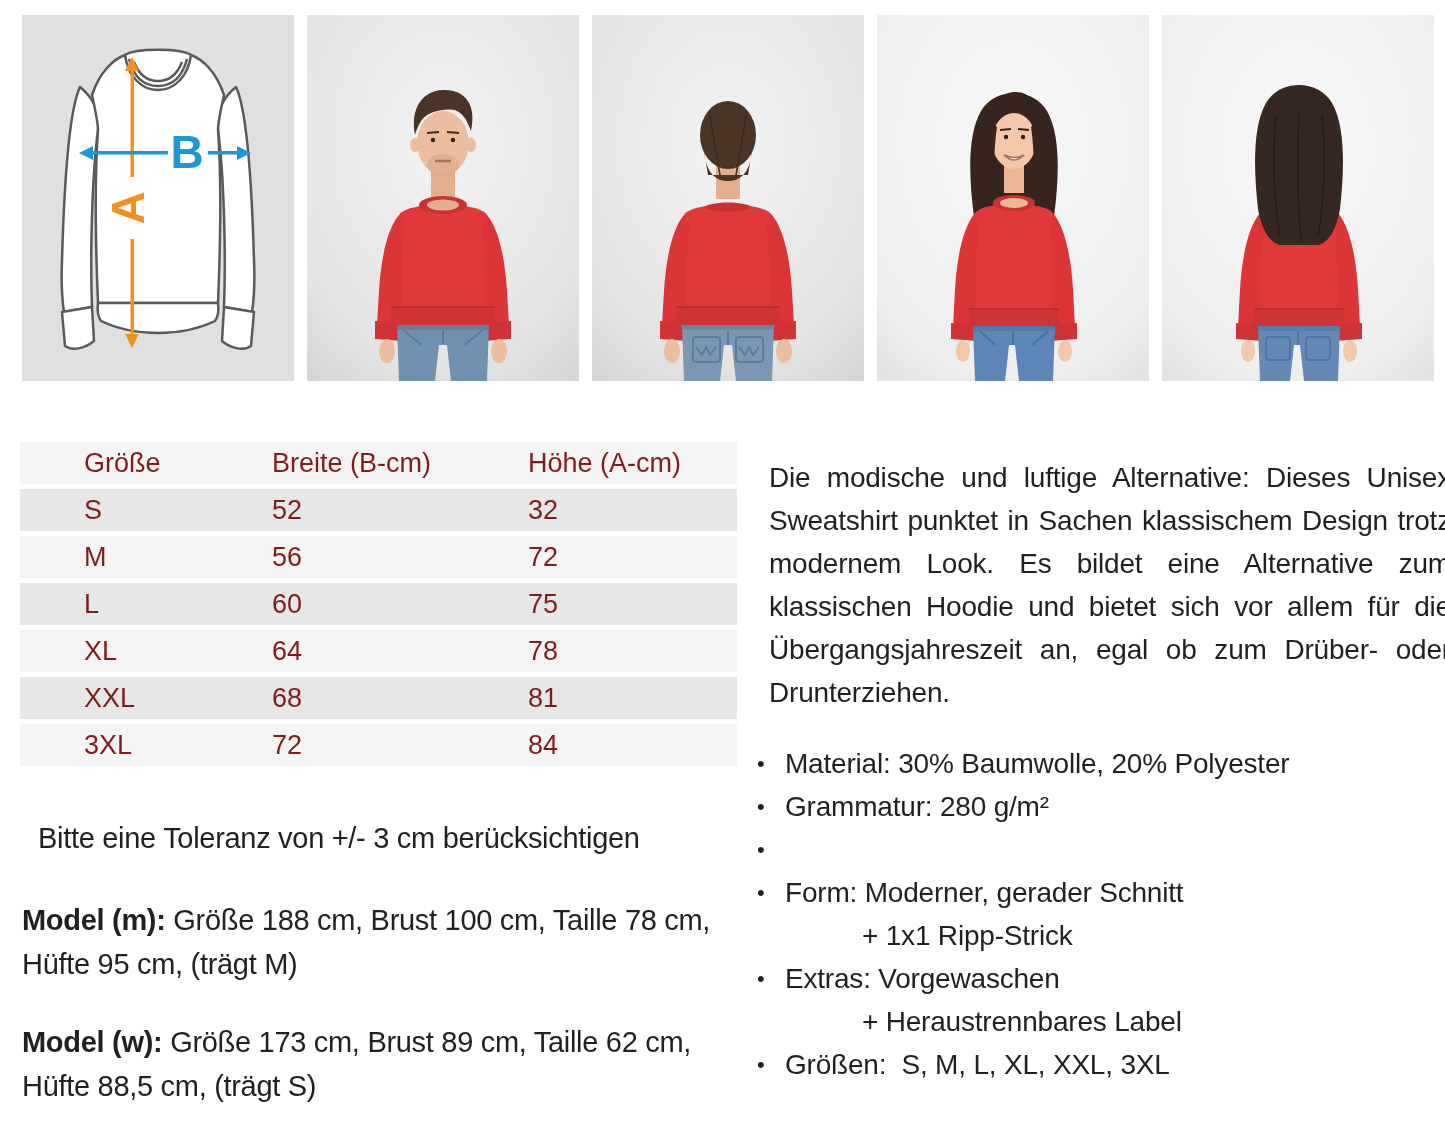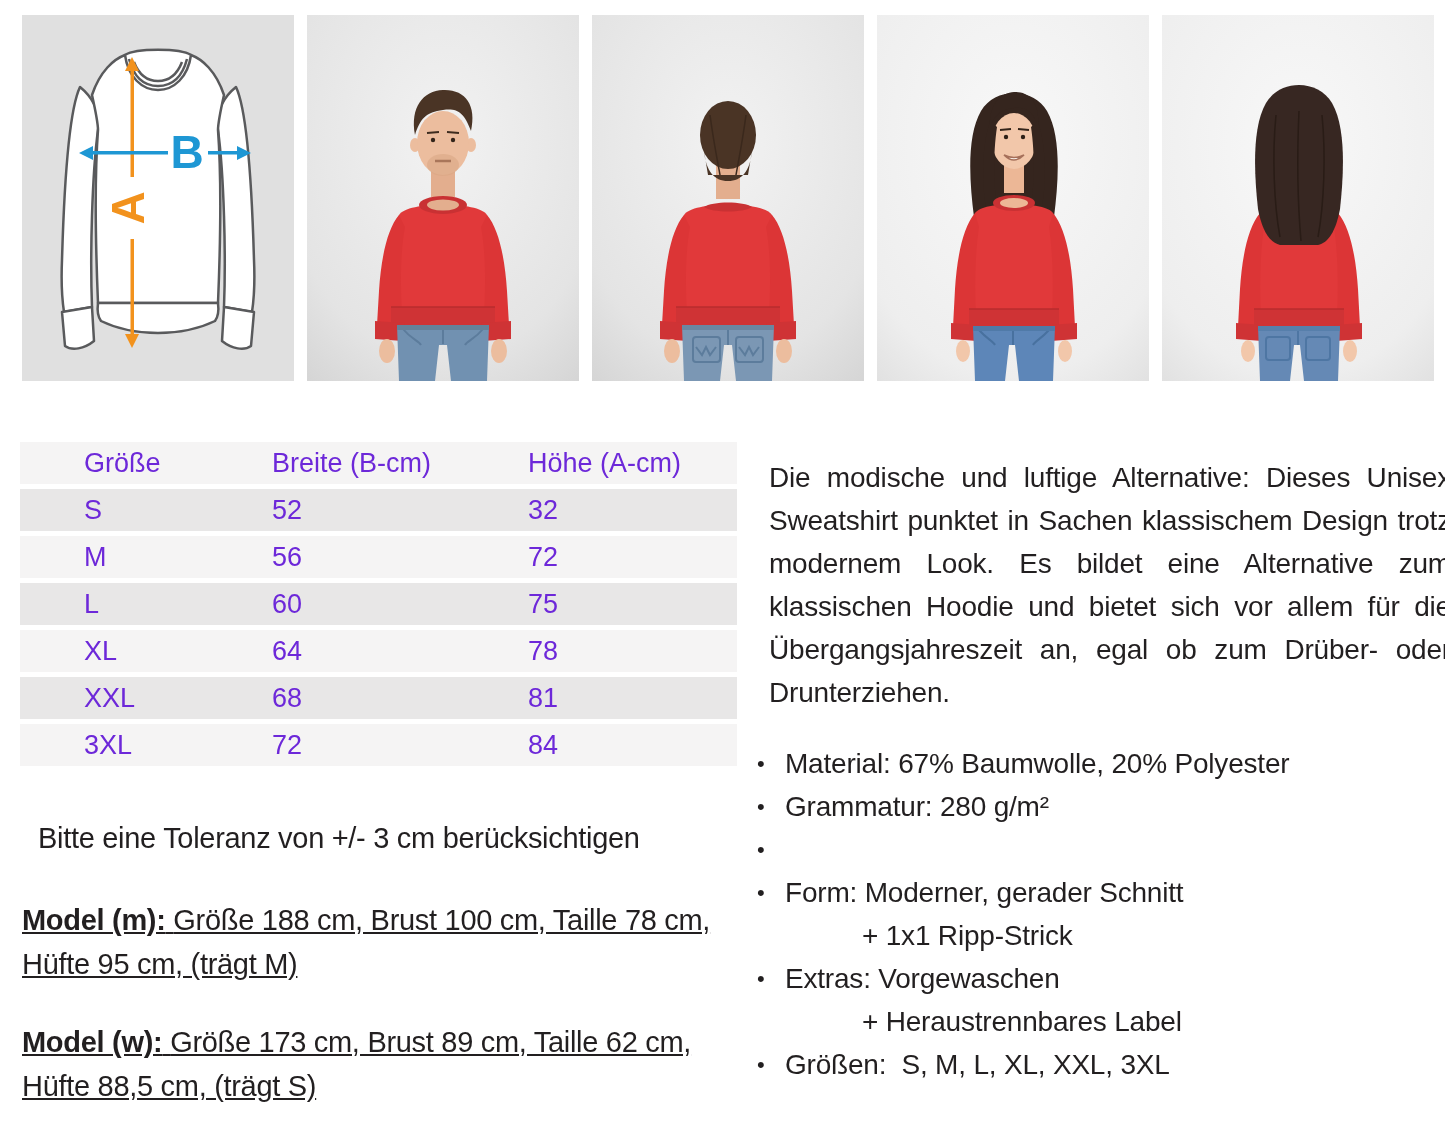--- a/index.html
+++ b/index.html
@@ -7,34 +7,34 @@
        font-family:"Liberation Sans",sans-serif;color:#221f20;}
 
   
   .gallery{position:absolute;left:22px;top:15px;display:flex;gap:13px;}
   .panel{width:272px;height:366px;}
   .panel svg{width:100%;height:100%;display:block;}
 
   
   .size-table{position:absolute;left:20px;top:437px;width:717px;
               border-collapse:separate;border-spacing:0 5px;
-              font-size:27px;color:#6d28d9;}
+              font-size:27px;color:#7f1d1d;}
   .size-table th,.size-table td{height:42px;font-weight:400;text-align:left;
               vertical-align:middle;padding:0 0 0 20px;}
   .size-table th:first-child,.size-table td:first-child{padding-left:64px;}
   .size-table thead th{background:#f5f4f4;}
   .size-table tbody tr:nth-child(odd) td{background:#e8e7e7;}
   .size-table tbody tr:nth-child(even) td{background:#f5f4f4;}
 
   
   .tolerance{position:absolute;left:22px;top:806px;font-size:29px;
              letter-spacing:-0.3px;margin:16px;}
   .models{position:absolute;left:22px;top:898px;width:706px;}
   .model-block{margin:0 0 34px 0;font-size:29px;line-height:44px;
-               letter-spacing:-0.3px;text-decoration:underline;}
+               letter-spacing:-0.3px;}
   .model-block b{font-weight:700;}
 
   
   .description{position:absolute;left:757px;top:444px;width:682px;margin:12px;
                font-size:28px;line-height:43px;text-align:justify;
                letter-spacing:-0.2px;}
   .features{position:absolute;left:757px;top:742px;width:690px;}
   .feat-row{display:flex;align-items:flex-start;line-height:43px;
             font-size:28px;letter-spacing:-0.2px;}
   .feat-row .dot{width:28px;flex:0 0 28px;font-size:22px;line-height:43px;
@@ -291,21 +291,21 @@
 
     <p class="model-block"><b>Model (w):</b> <span>Größe 173 cm, Brust 89 cm, Taille 62 cm, Hüfte 88,5 cm, (trägt S)</span></p>
   </div>
 
 <p class="description">Die modische und luftige Alternative: Dieses Unisex Sweatshirt punktet in Sachen klassischem Design trotz modernem Look. Es bildet eine Alternative zum klassischen Hoodie und bietet sich vor allem für die Übergangsjahreszeit an, egal ob zum Drüber- oder Drunterziehen.</p>
 
 <div class="features">
 
     <div class="feat-row">
       <span class="dot">•</span>
-      <span class="feat-text">Material: 67% Baumwolle, 20% Polyester</span>
+      <span class="feat-text">Material: 30% Baumwolle, 20% Polyester</span>
     </div>
 
     <div class="feat-row">
       <span class="dot">•</span>
       <span class="feat-text">Grammatur: 280 g/m²</span>
     </div>
 
     <div class="feat-row">
       <span class="dot">•</span>
     </div>

